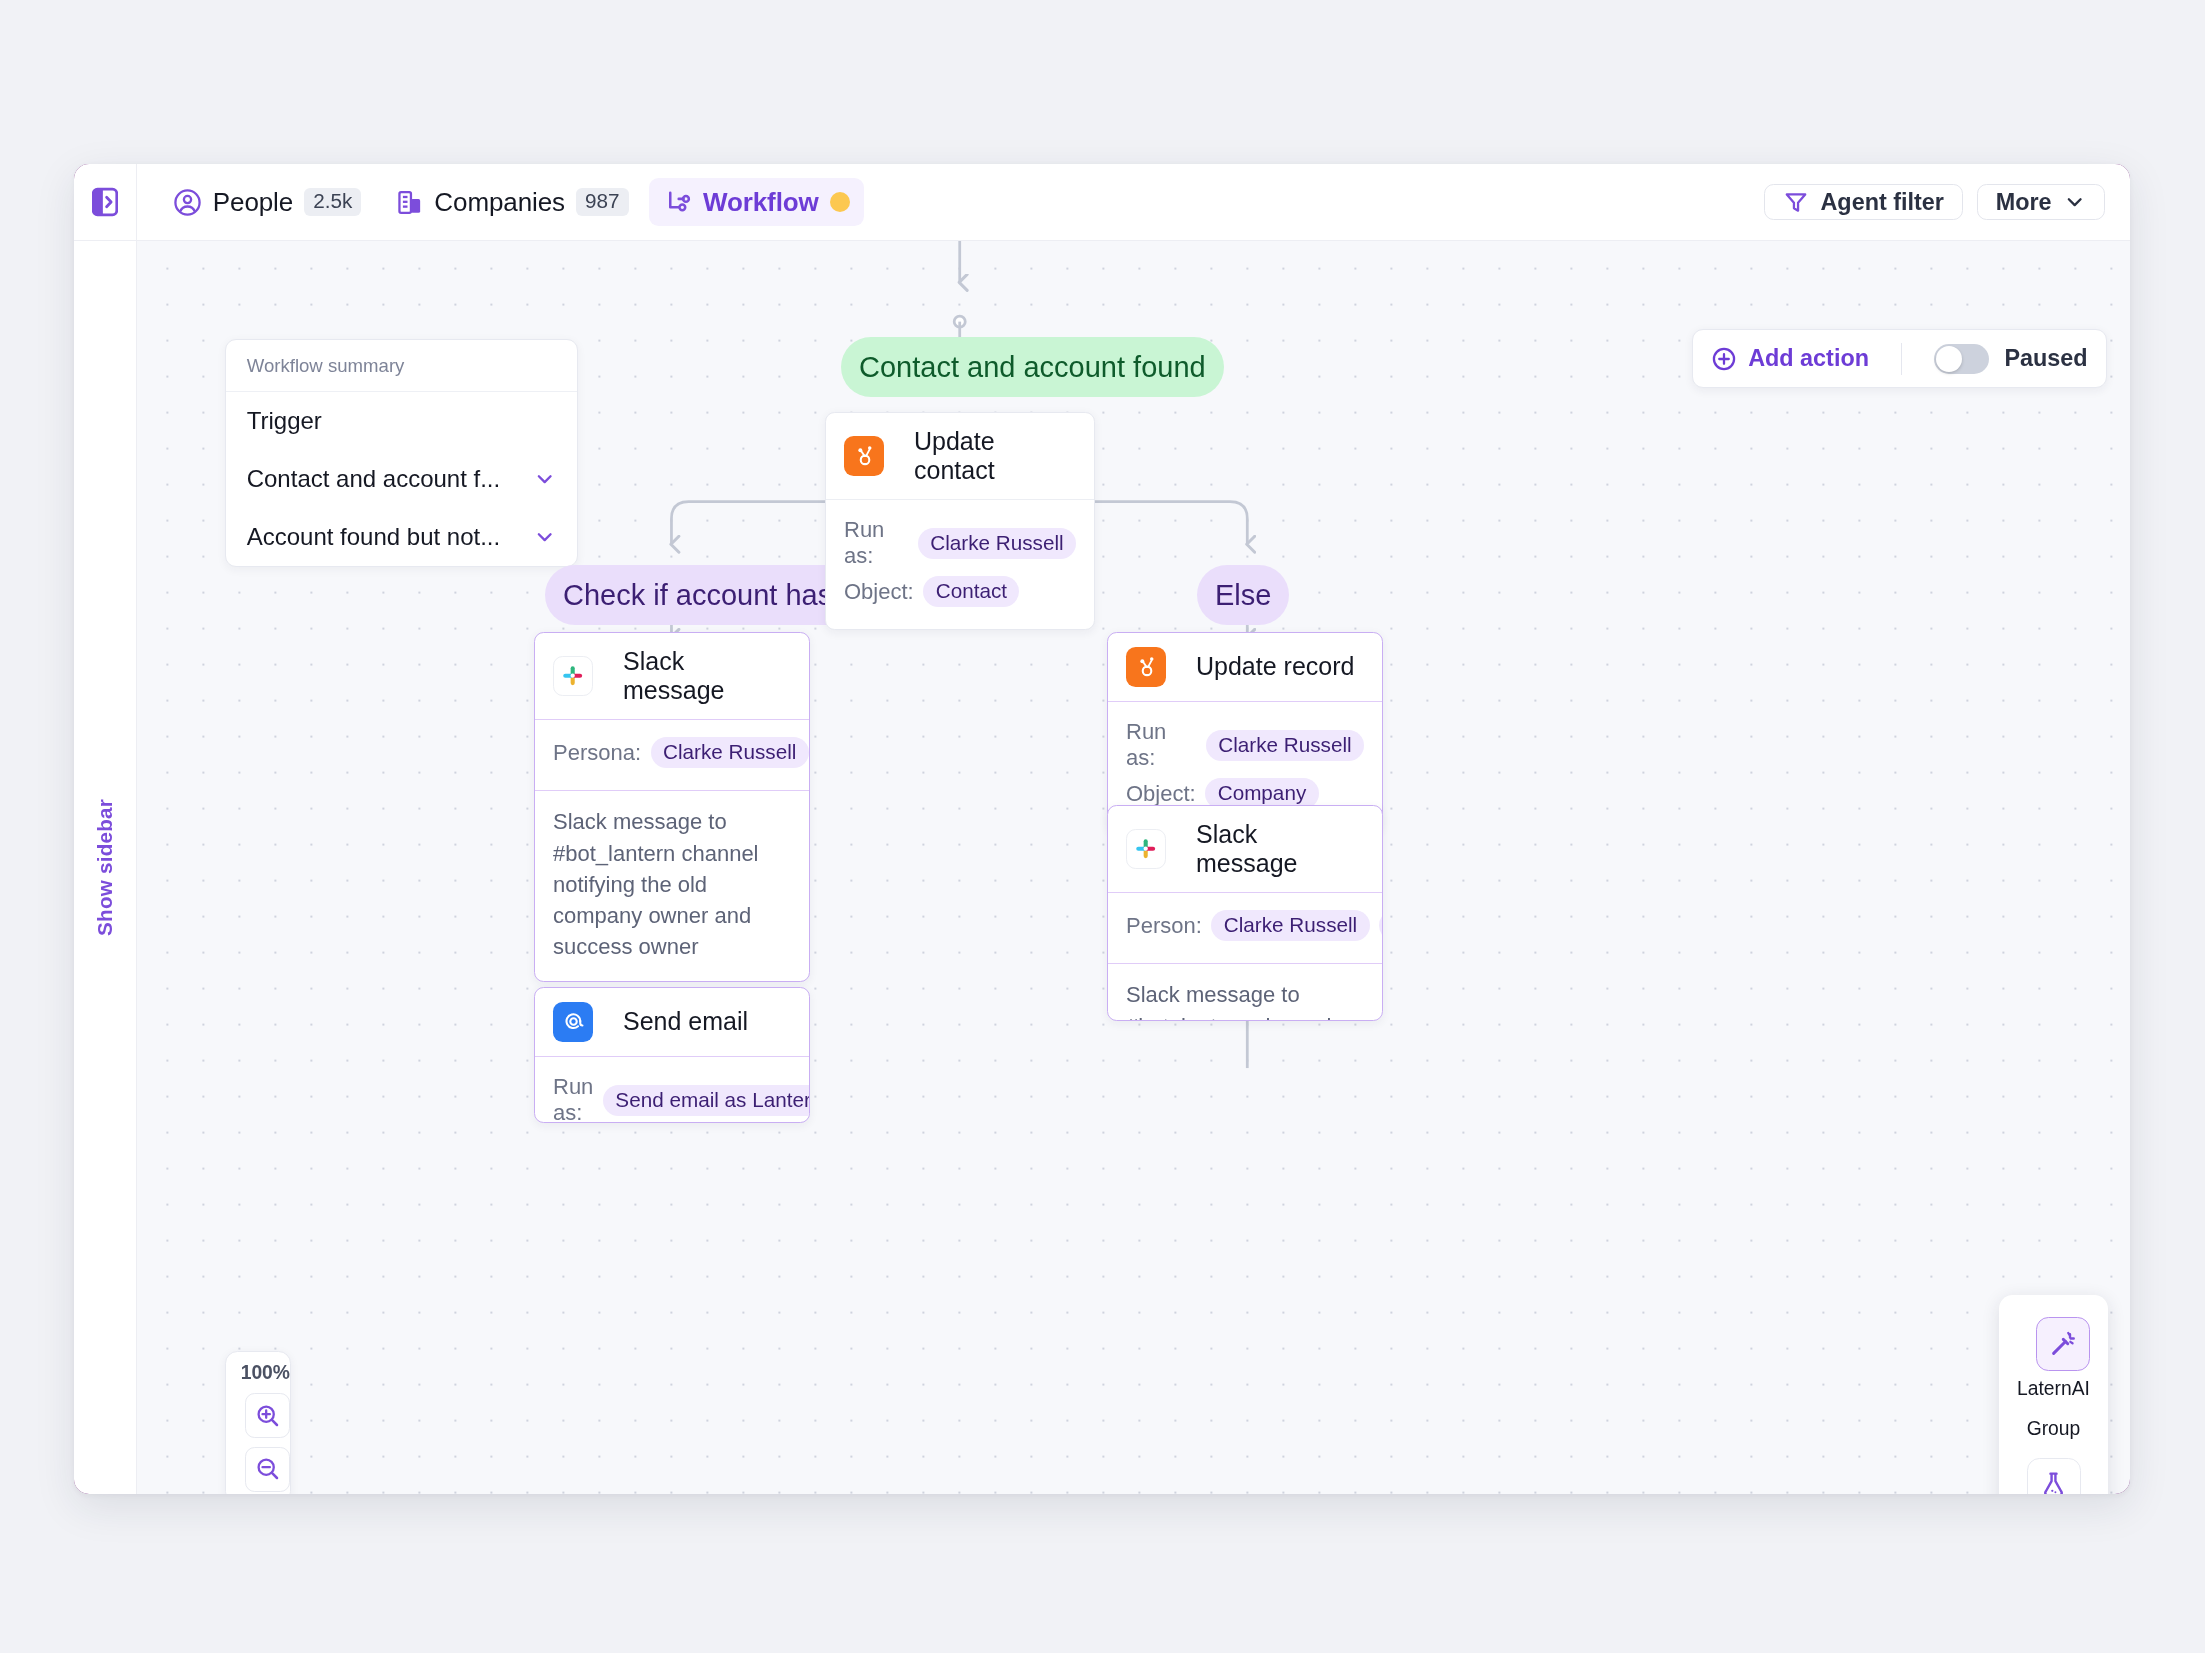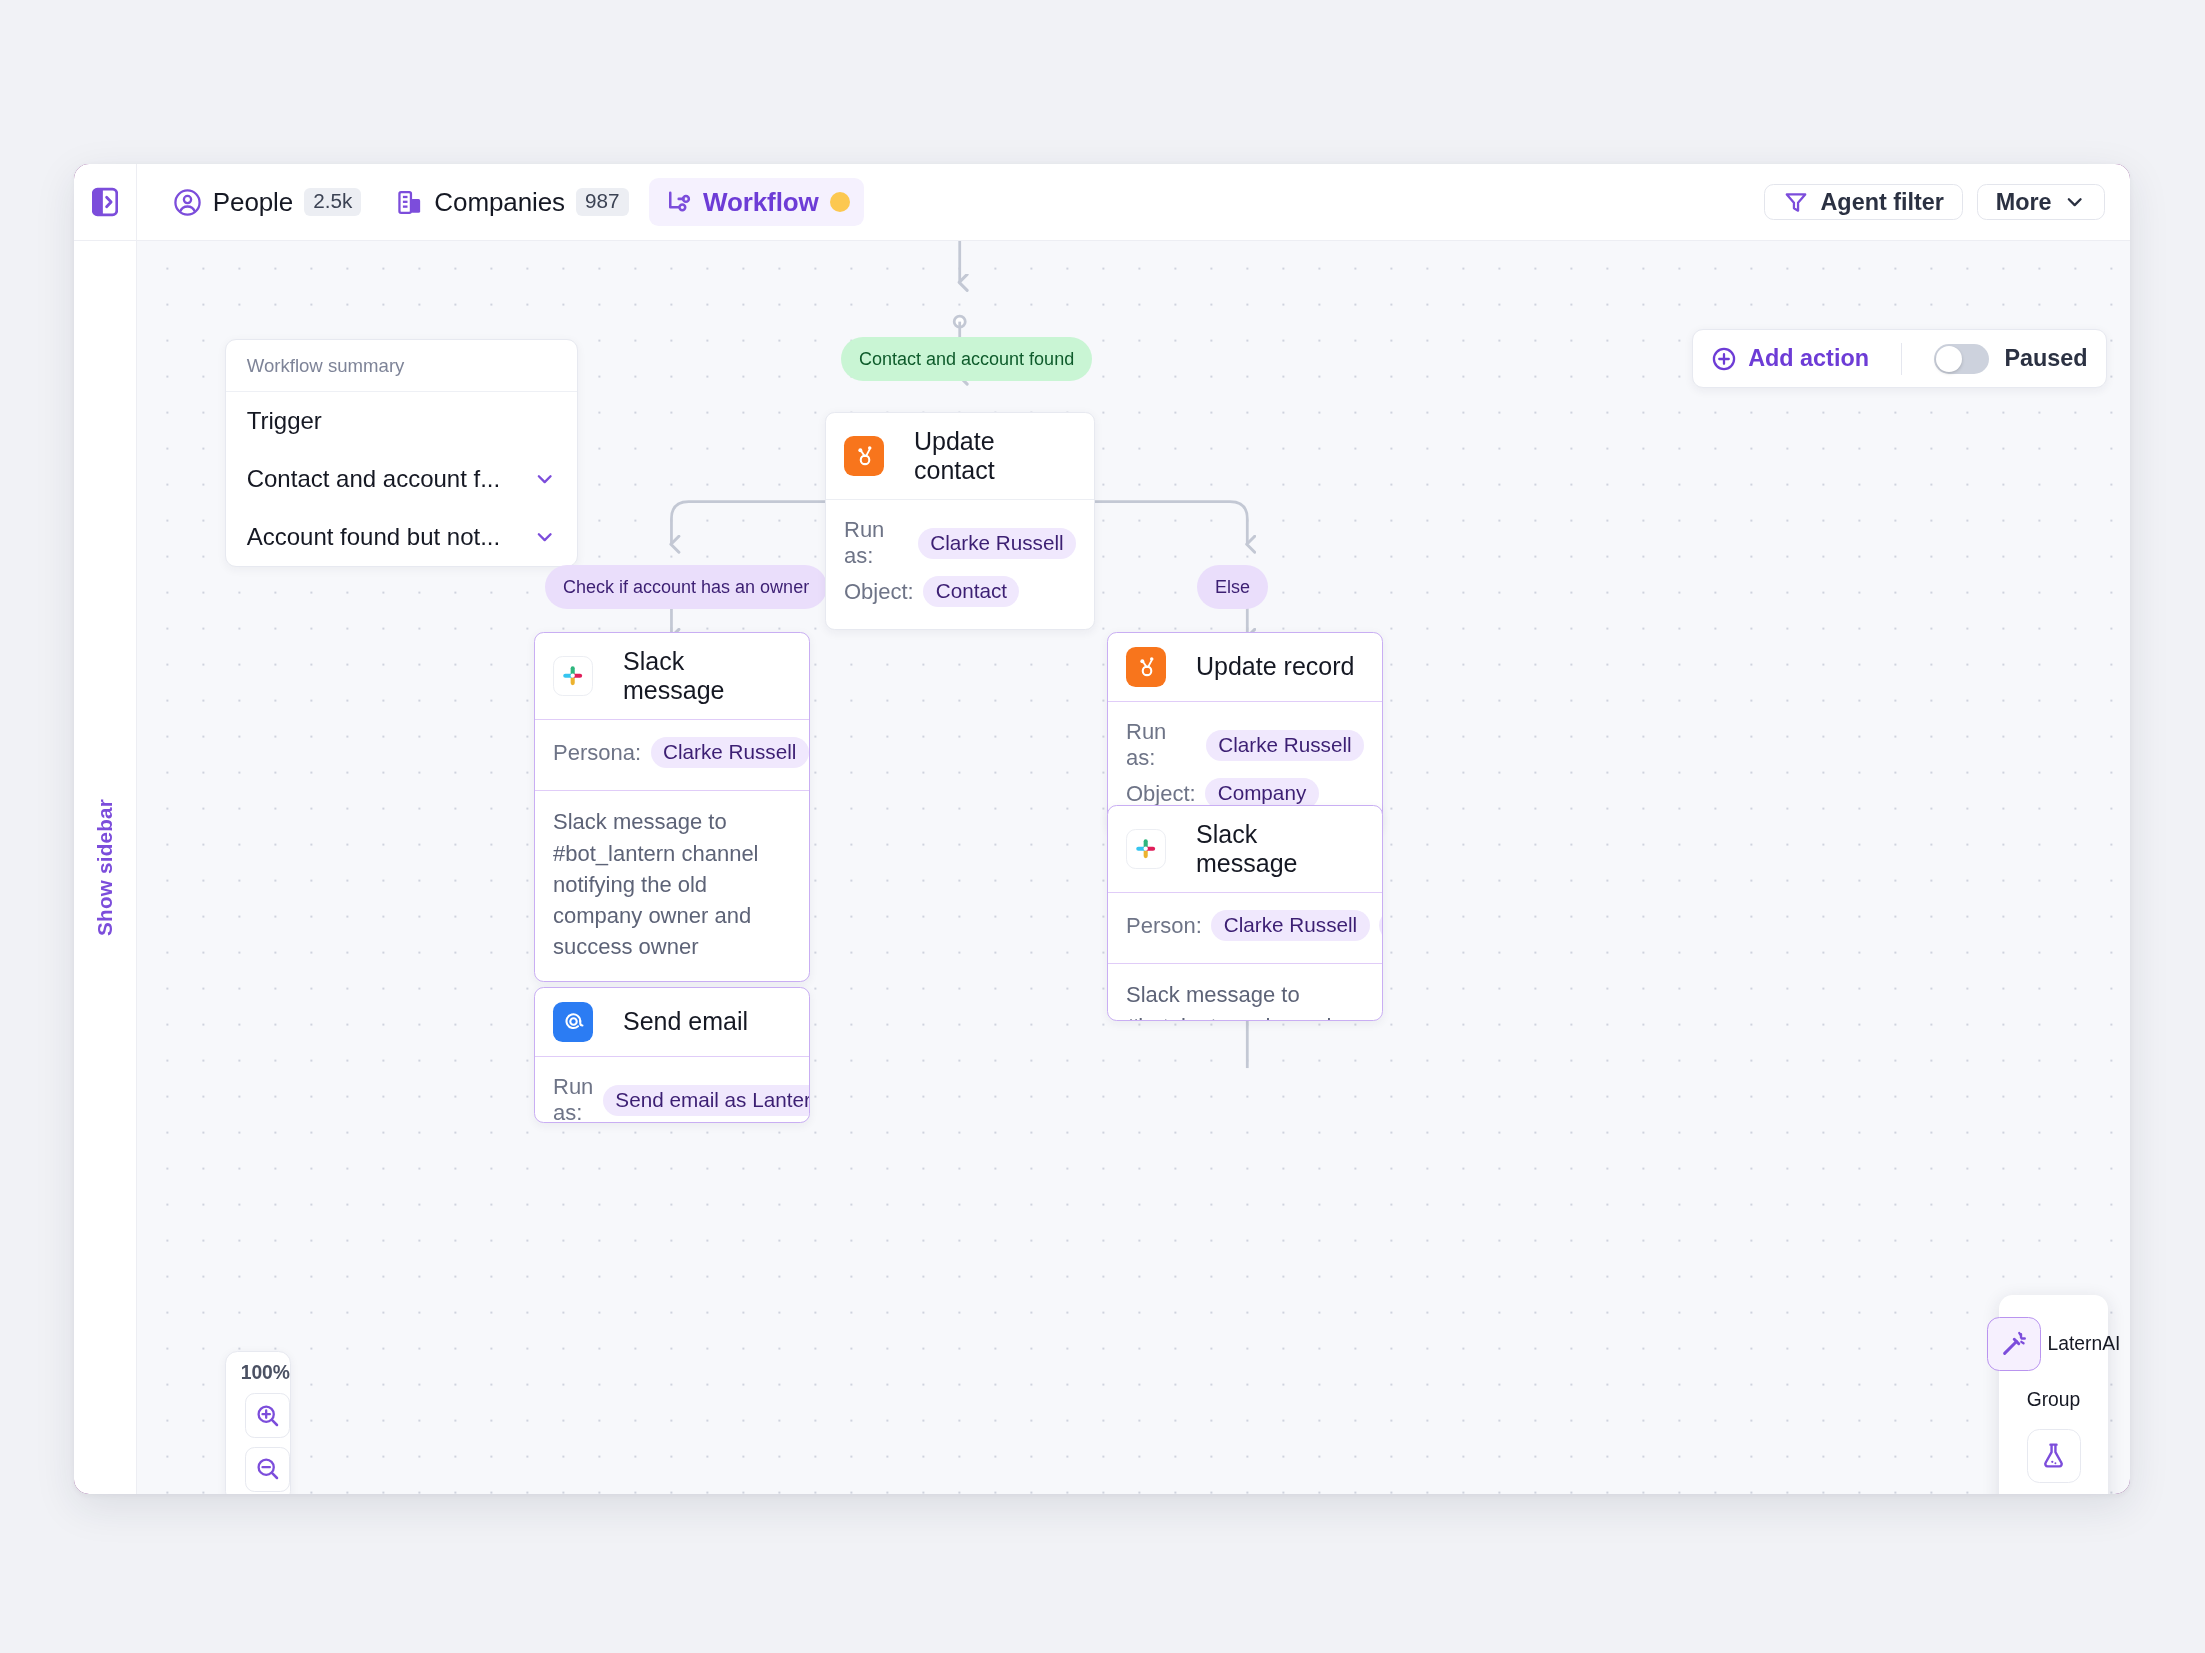--- a/index.html
+++ b/index.html
@@ -129,21 +129,21 @@
   }
   #pause-label { font-size: 23.4px; font-weight: 700; color: #2b3142; }
 
   
   #wires { position: absolute; inset: 0; width: 100%; height: 100%; pointer-events: none; }
 
   
   .pill {
     position: absolute; border-radius: 688px;
     display: flex; align-items: center; justify-content: center;
-    font-size: 18px; white-space: nowrap; padding: 0 18px; height: 44px;
+    font-size: 29px; white-space: nowrap; padding: 0 18px; height: 60px;
   }
   .pill.green { background: #c9f5d4; color: #0e5b2b; }
   .pill.purple { background: #eadefb; color: #3c1f73; }
 
   
   .node {
     position: absolute; background: #fff; border-radius: 9.6px;
     overflow: hidden;
   }
   .node.plain { border: 1.4px solid #e7e9f0; box-shadow: 0 2.1px 9.6px rgba(30,35,60,.06); }
@@ -183,21 +183,21 @@
   }
 
   
   #tool-rail {
     position: absolute; right: 22px; top: 1054px;
     width: 109px; background: #fff; border-radius: 13.8px;
     box-shadow: 0 4.1px 18px rgba(30,35,60,.12);
     padding: 16.5px 0 19.3px; display: flex; flex-direction: column; align-items: center; gap: 2.8px;
     z-index: 9;
   }
-  .tool { display: flex; align-items: center; gap: 6.9px; cursor: pointer; padding: 5.5px 0 9.6px; }
+  .tool { display: flex; flex-direction: column; align-items: flex-end; gap: 6.9px; cursor: pointer; padding: 5.5px 0 9.6px; }
   .tool-box {
     width: 54px; height: 54px; border-radius: 12.4px; border: 1.4px solid #e7e9f0;
     display: flex; align-items: center; justify-content: center; background: #fff;
   }
   .tool-box.accent { background: #f6f0fe; border-color: #b994ef; }
   .tool-label { font-size: 19.3px; color: #151823; }
 </style>
 </head>
 <body>
 

